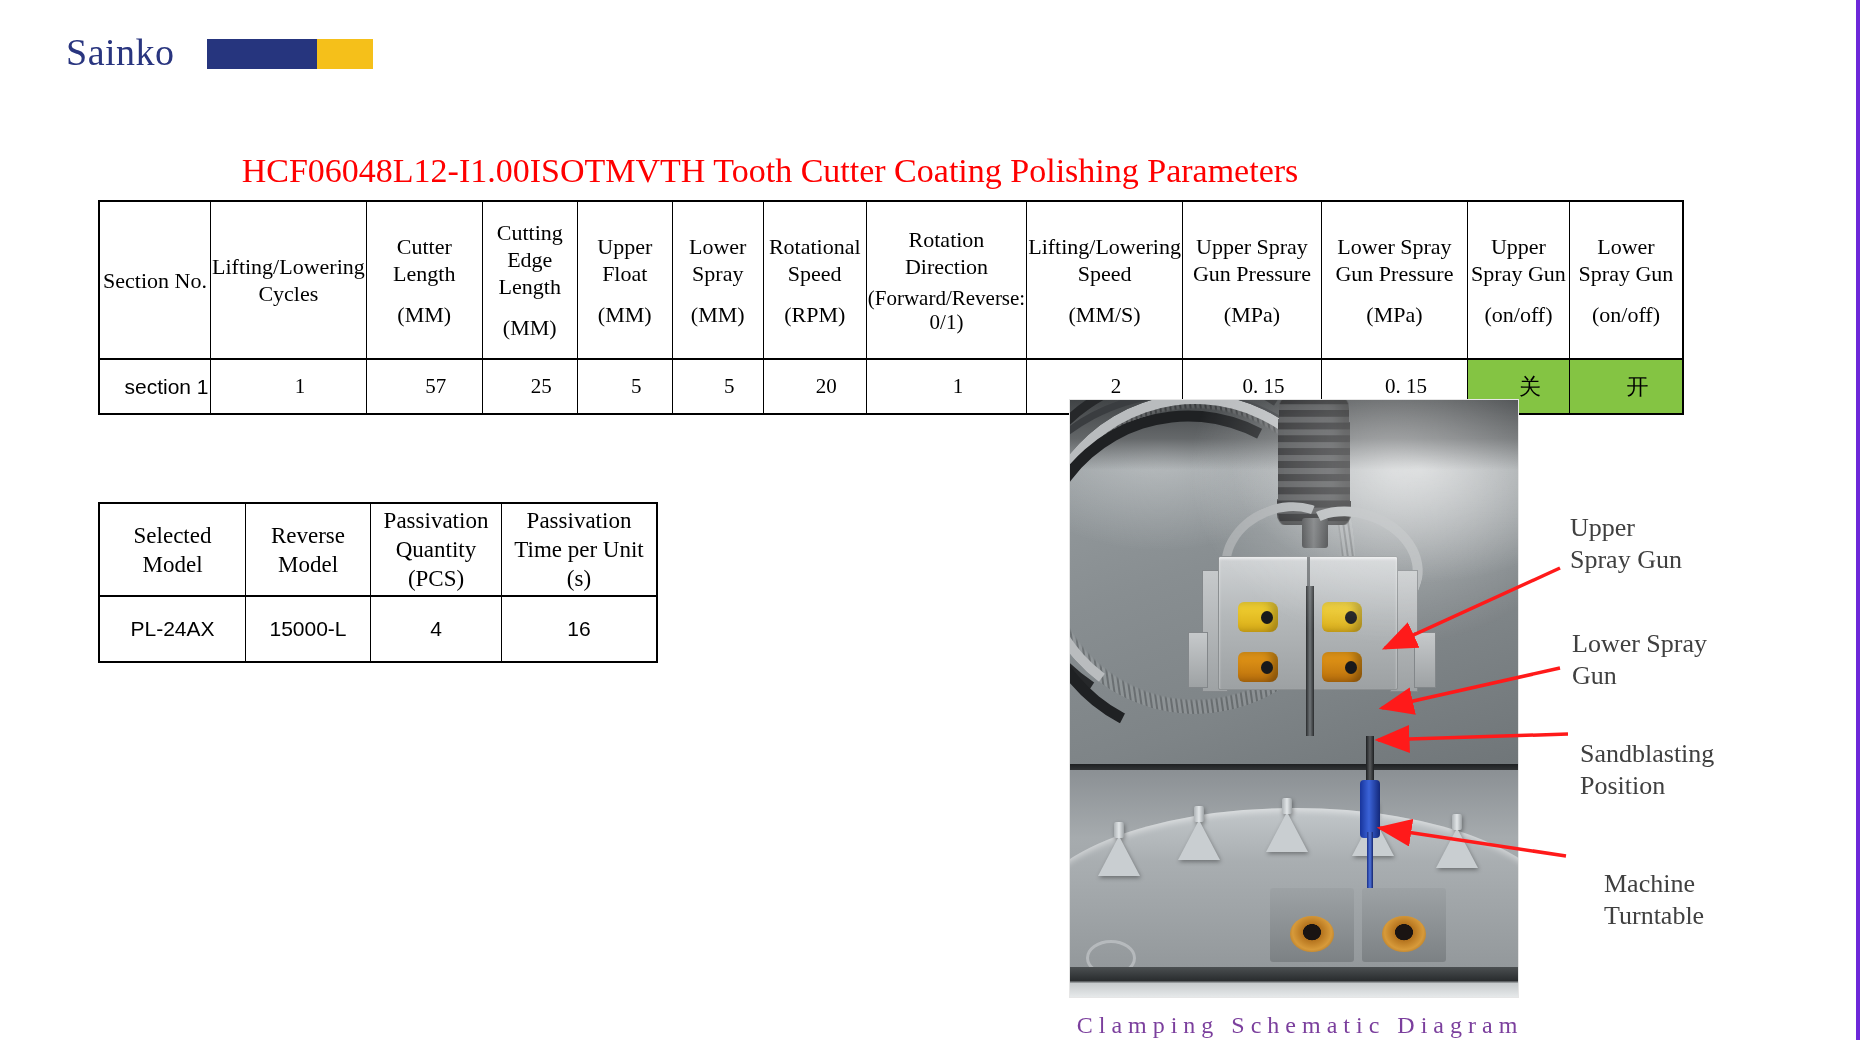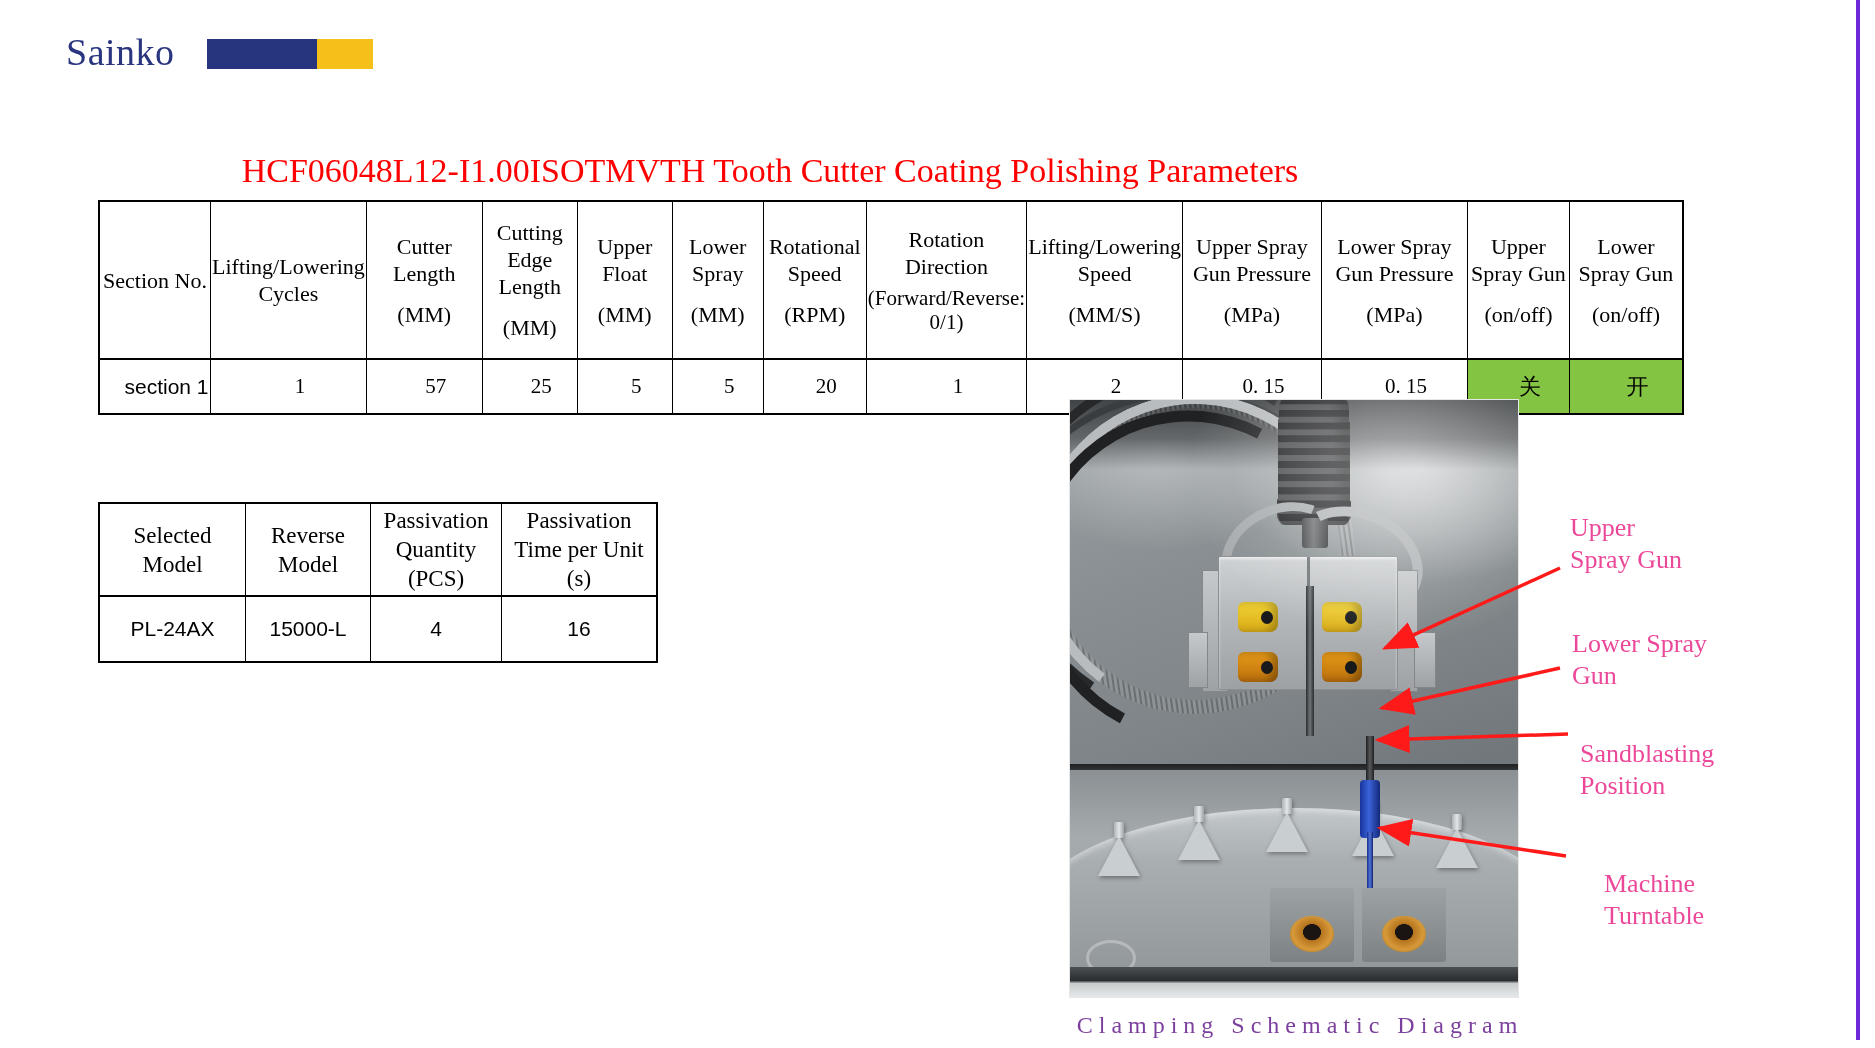--- a/index.html
+++ b/index.html
@@ -260,21 +260,21 @@
     pointer-events:none;
   }
 
   
   .arrows{position:absolute;left:0;top:0;width:1875px;height:1048px;pointer-events:none;}
 
   
   .callout{
     position:absolute;
     font-family:"Liberation Serif","DejaVu Serif",serif;
-    font-size:26px;line-height:32px;color:#ec4899;
+    font-size:26px;line-height:32px;color:#404040;
   }
   .co-upper{left:1570px;top:512px;}
   .co-lower{left:1572px;top:628px;}
   .co-sand{left:1580px;top:738px;}
   .co-turn{left:1604px;top:868px;}
 
   
   .caption{
     position:absolute;left:1070px;top:1012px;width:460px;text-align:center;
     font-family:"Liberation Serif","DejaVu Serif",serif;

